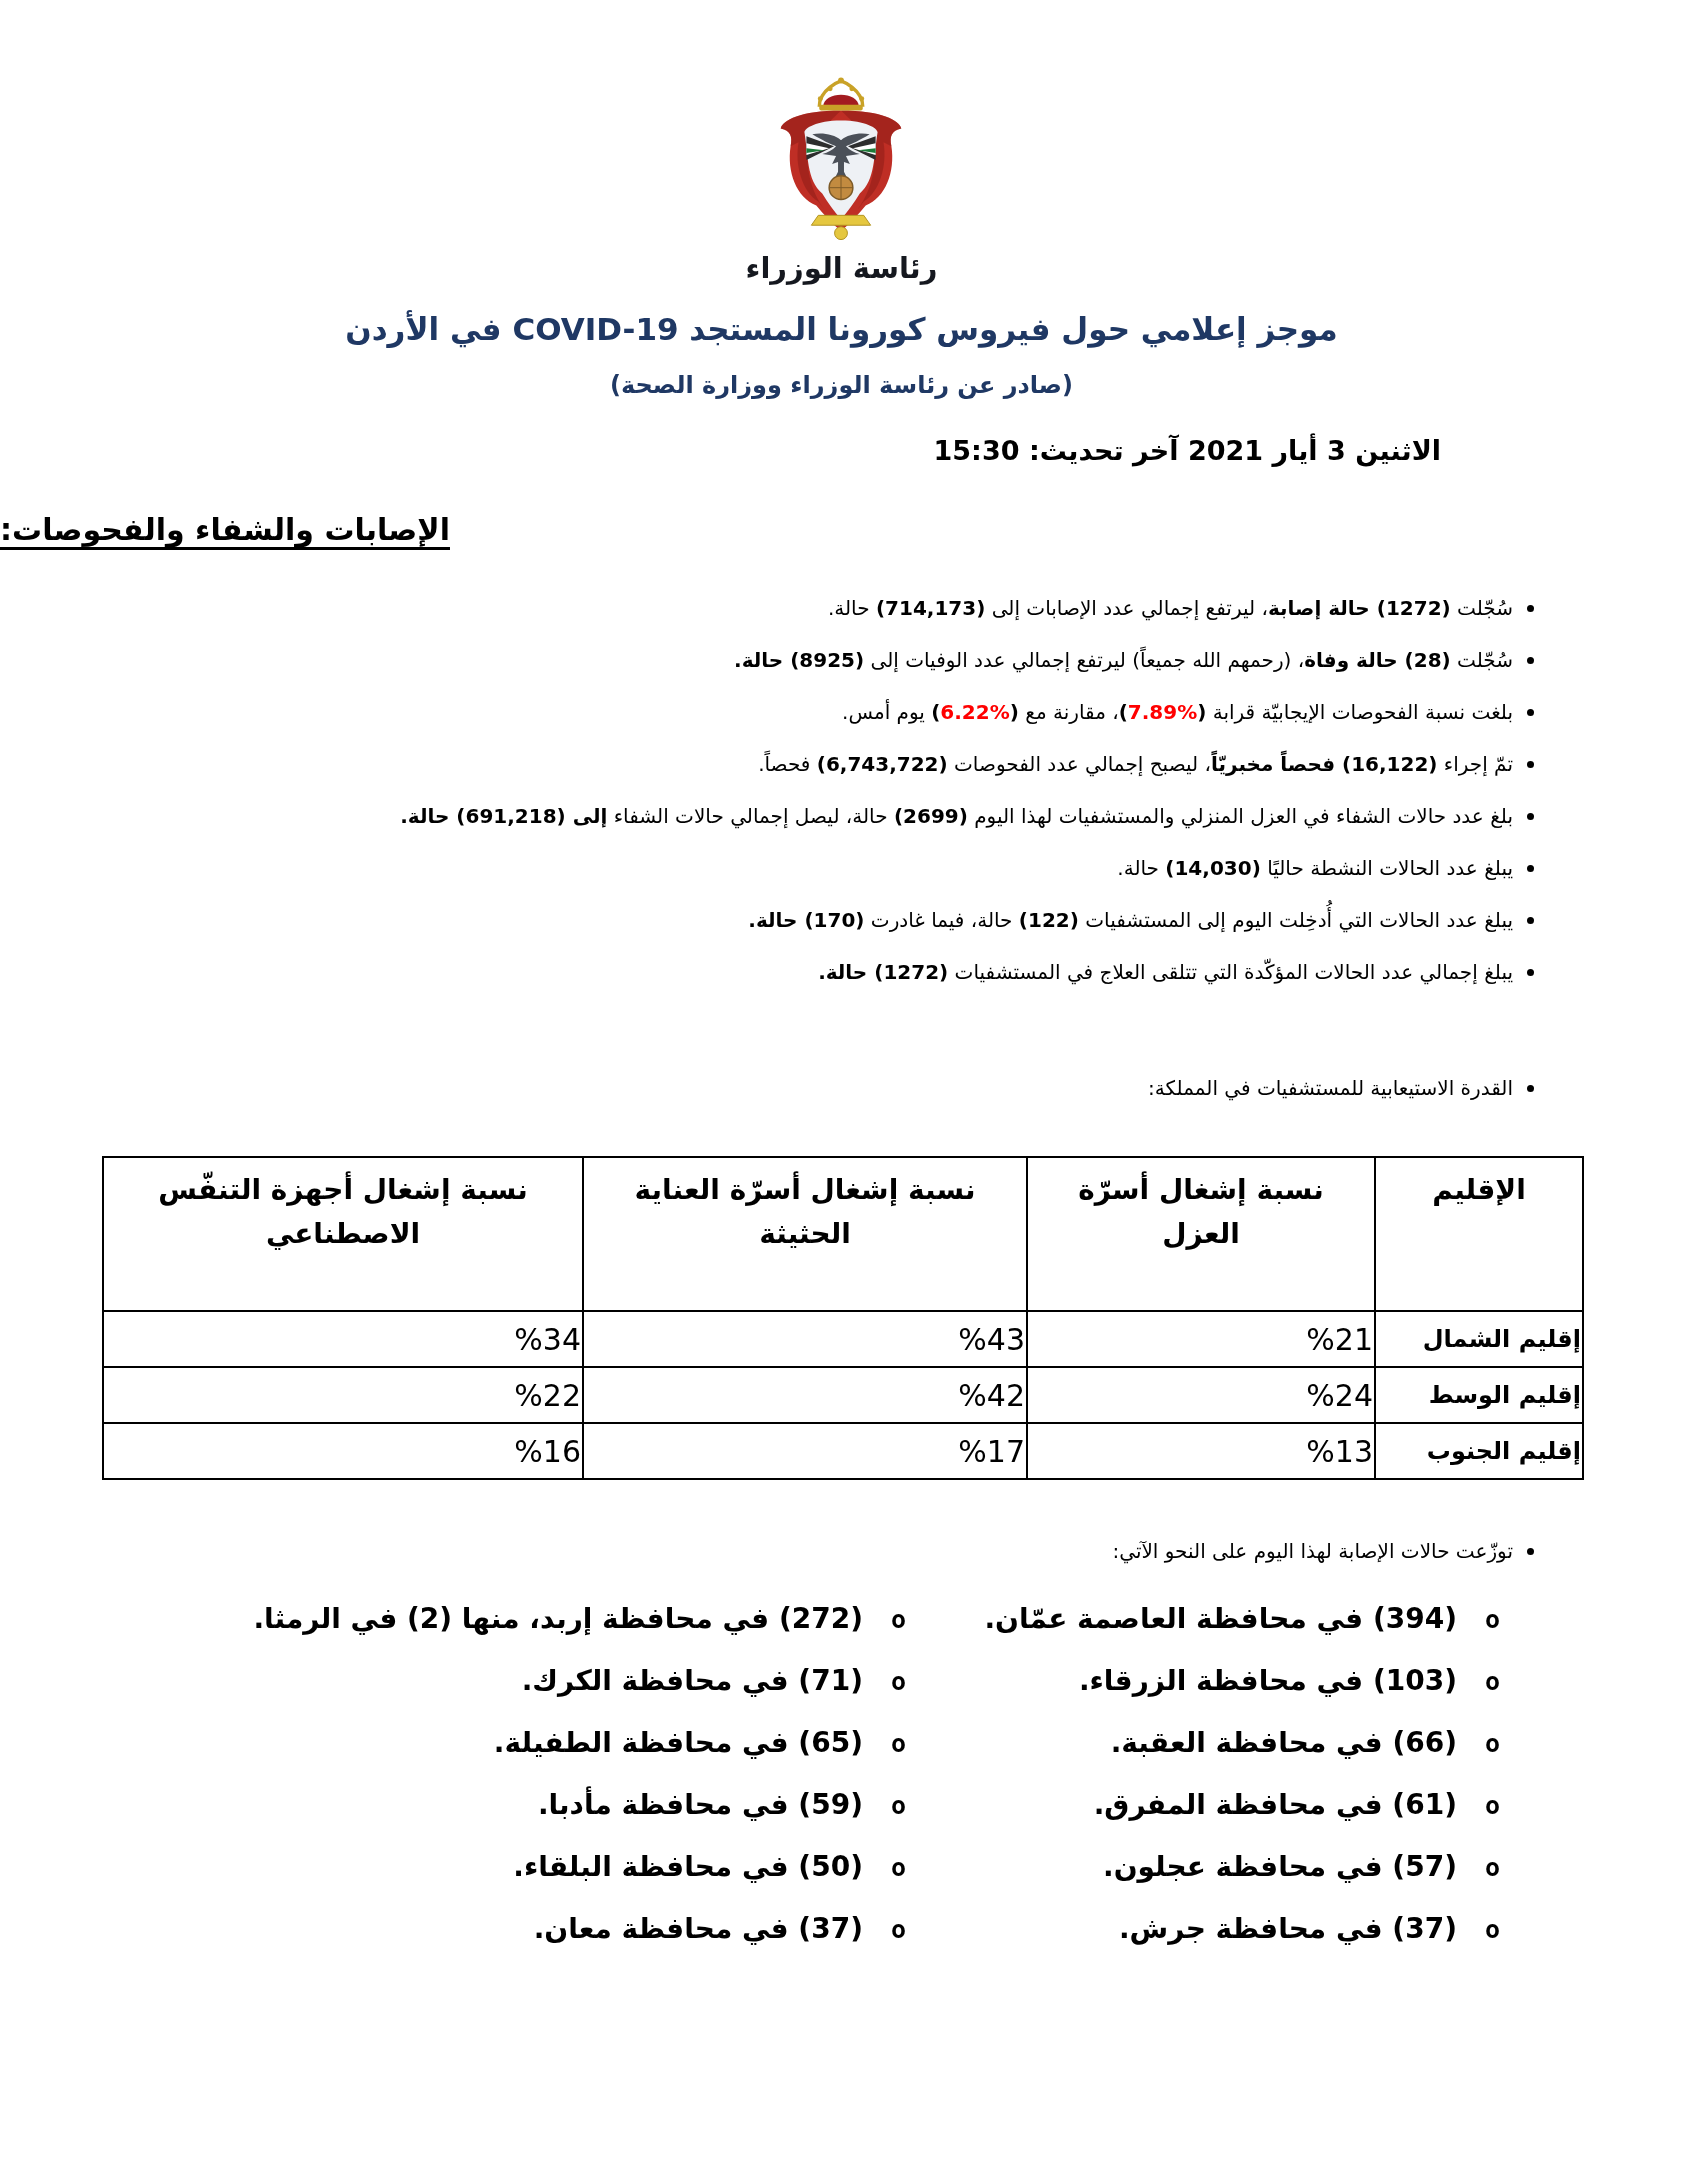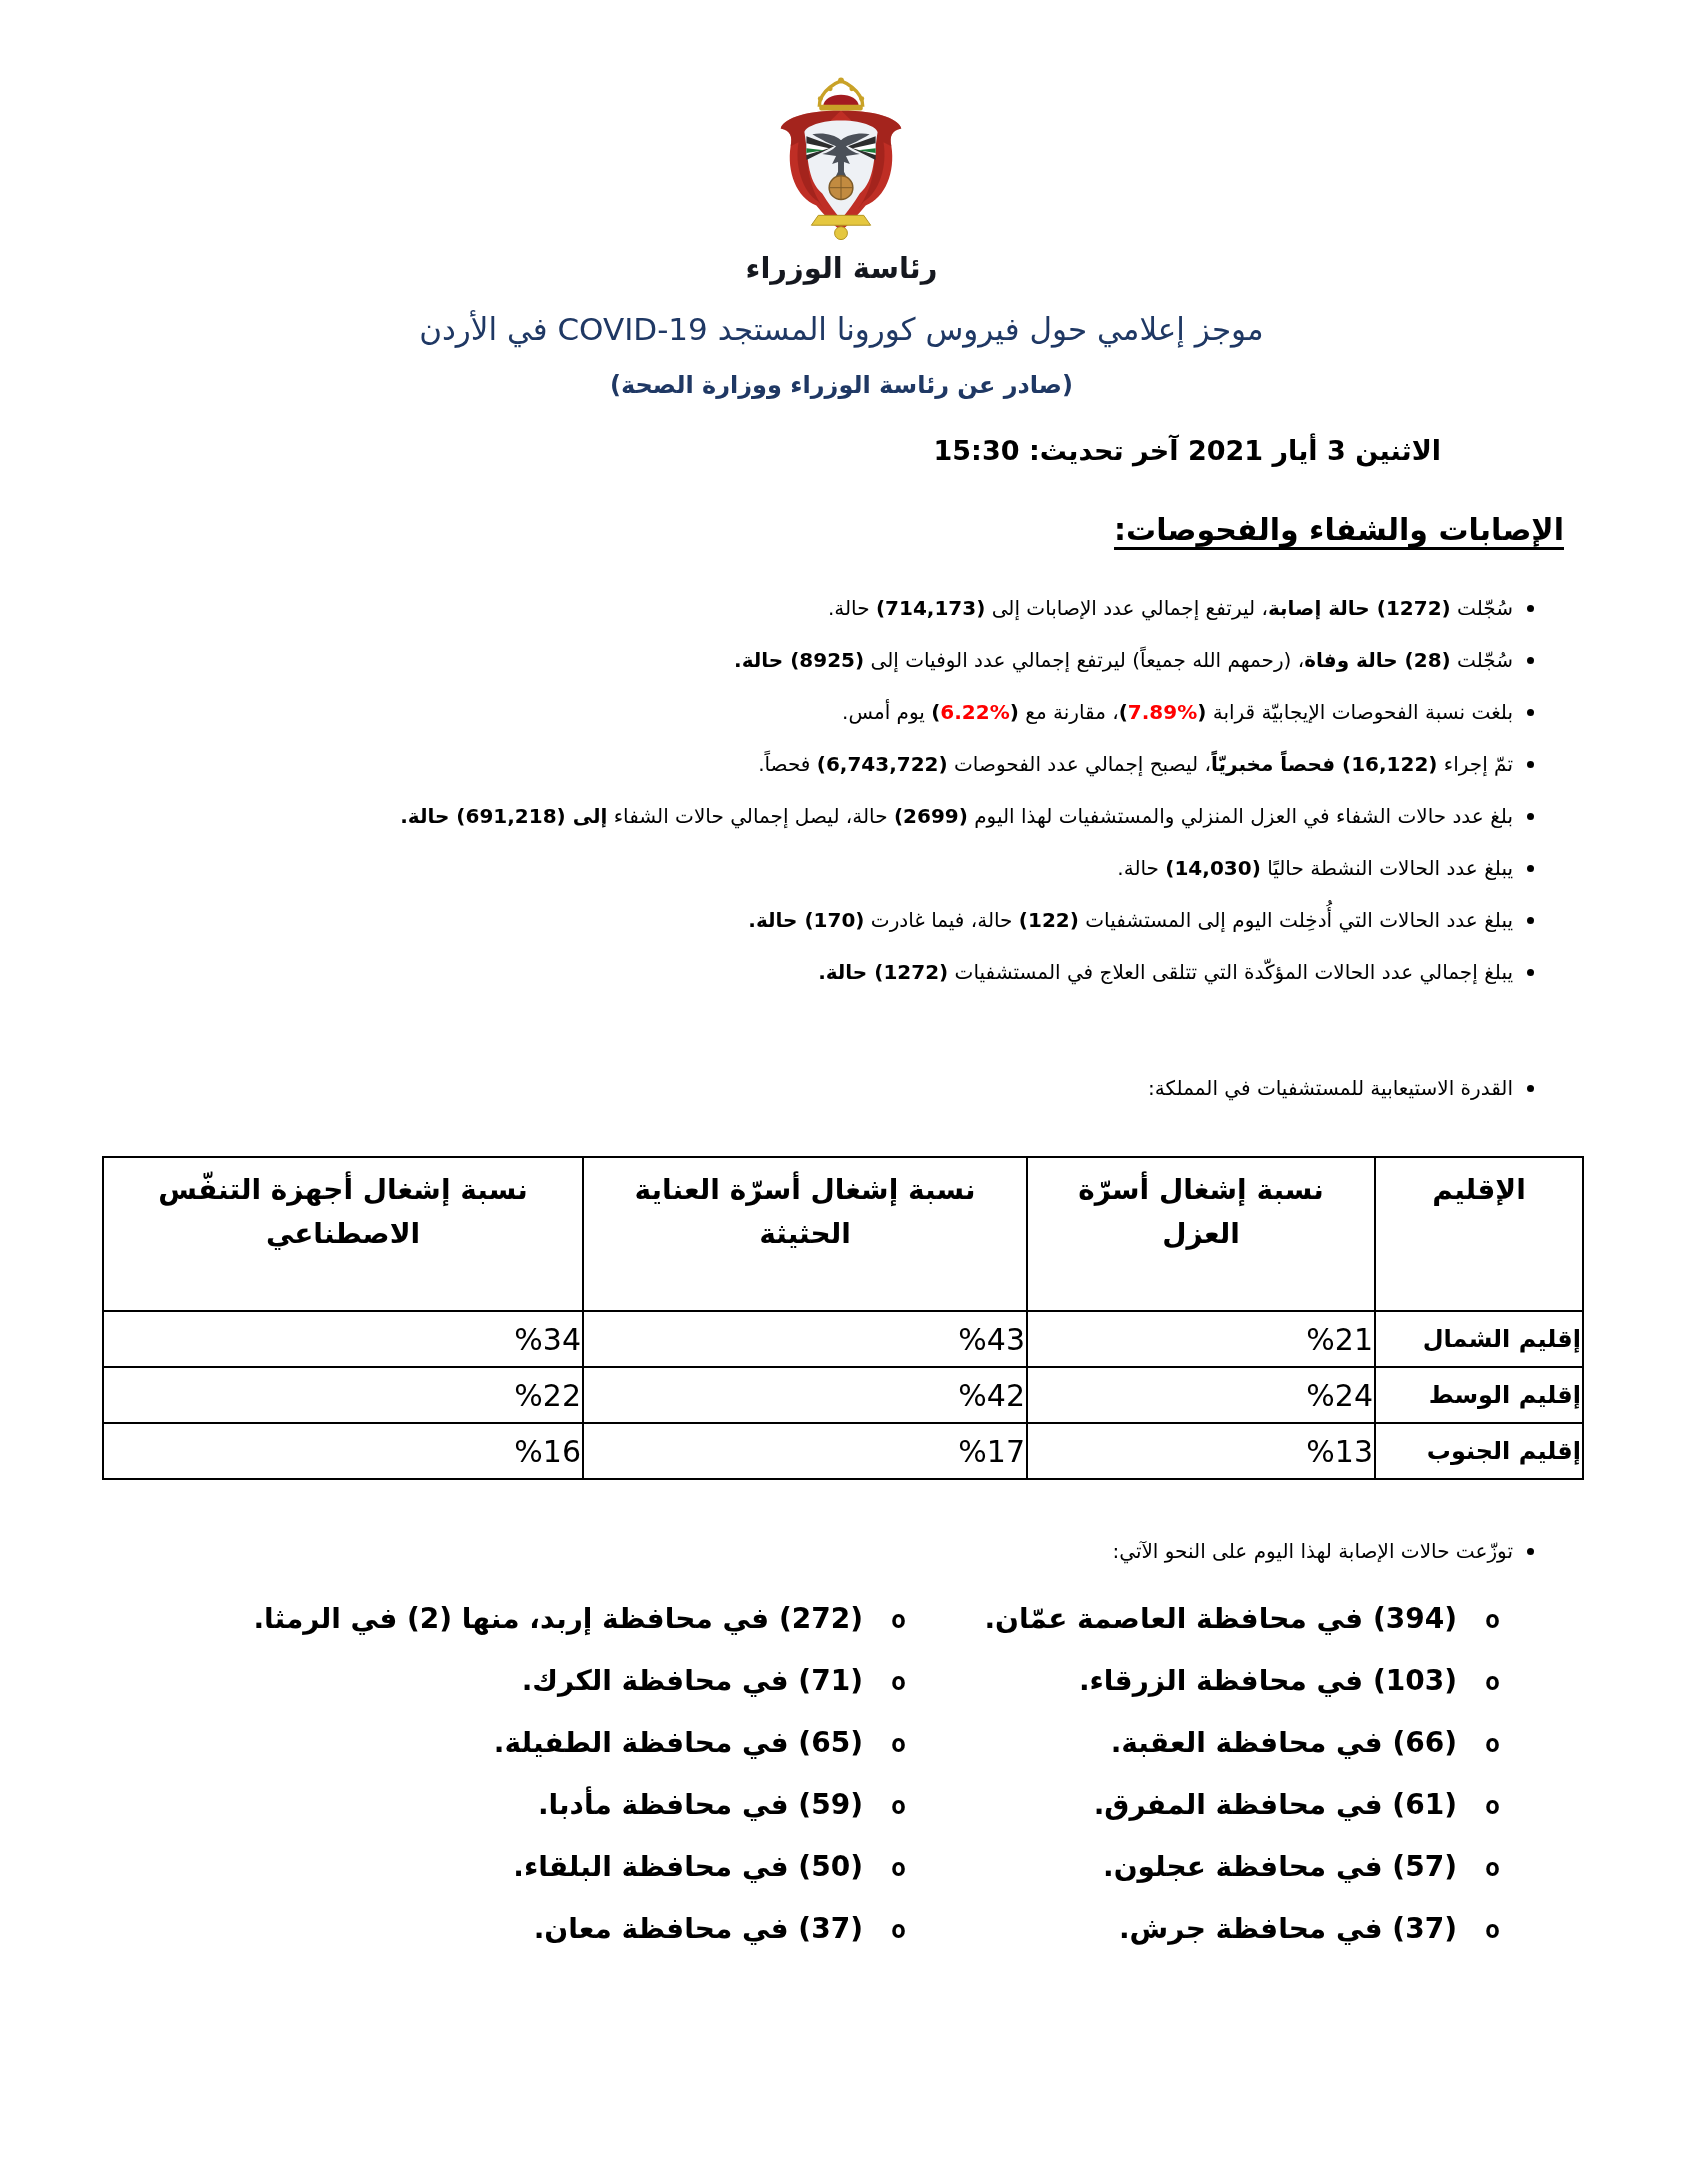--- a/index.html
+++ b/index.html
@@ -15,32 +15,32 @@
 
   
   .doc-header { padding-top: 77px; }
   .logo-wrap { text-align: center; }
   .logo-caption {
     font-size: 29px; font-weight: bold; color: #15181f;
     margin-top: 2px; letter-spacing: 1px;
   }
   .title {
     margin: 26px 0 0; text-align: center;
-    color: #1F3864; font-size: 31px; font-weight: normal;
+    color: #1F3864; font-size: 31px; font-weight: bold;
   }
   .subtitle {
     margin-top: 24px; text-align: center;
     color: #1F3864; font-size: 24px; font-weight: bold;
   }
   .date-line {
     margin-top: 36px; text-align: right; padding-left: 16px;
     padding-right: 242px; font-size: 27px; font-weight: bold;
   }
   .section-heading {
-    margin: 46px 0 0; text-align: right; padding-right: 119px;
+    margin: 46px 0 0; text-align: left; padding-right: 119px;
     font-size: 30px; font-weight: bold;
     text-decoration: underline; text-underline-offset: 7px; text-decoration-thickness: 2.5px;
   }
 
   
   .stats-list {
     list-style: disc; margin: 40px 0 0;
     padding: 0 170px 0 208px;
     font-size: 20px;
   }

